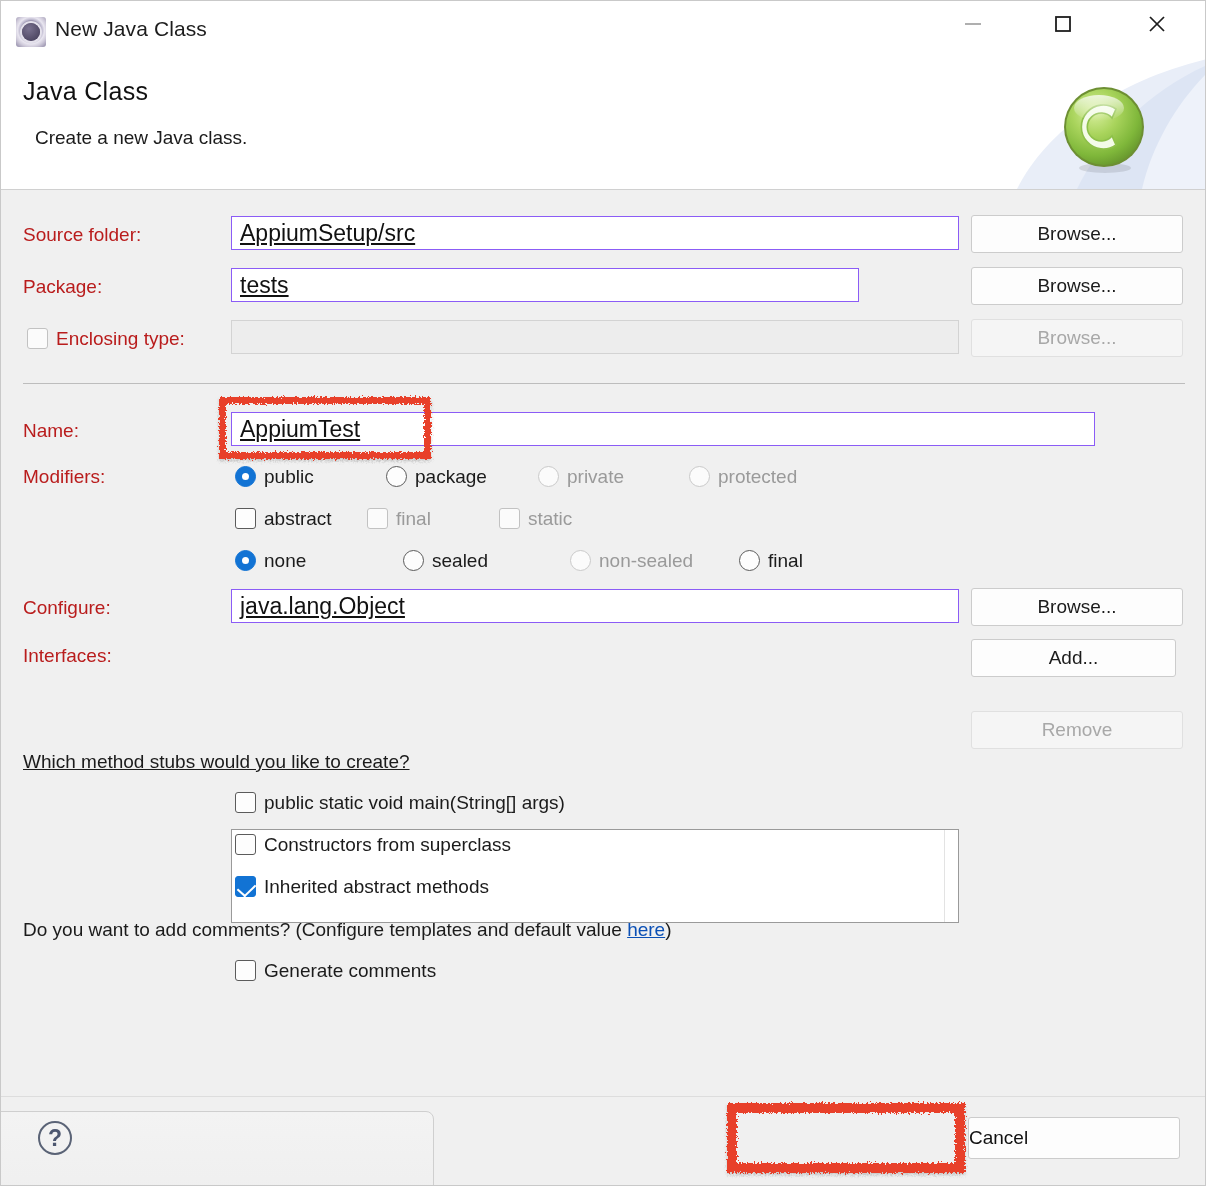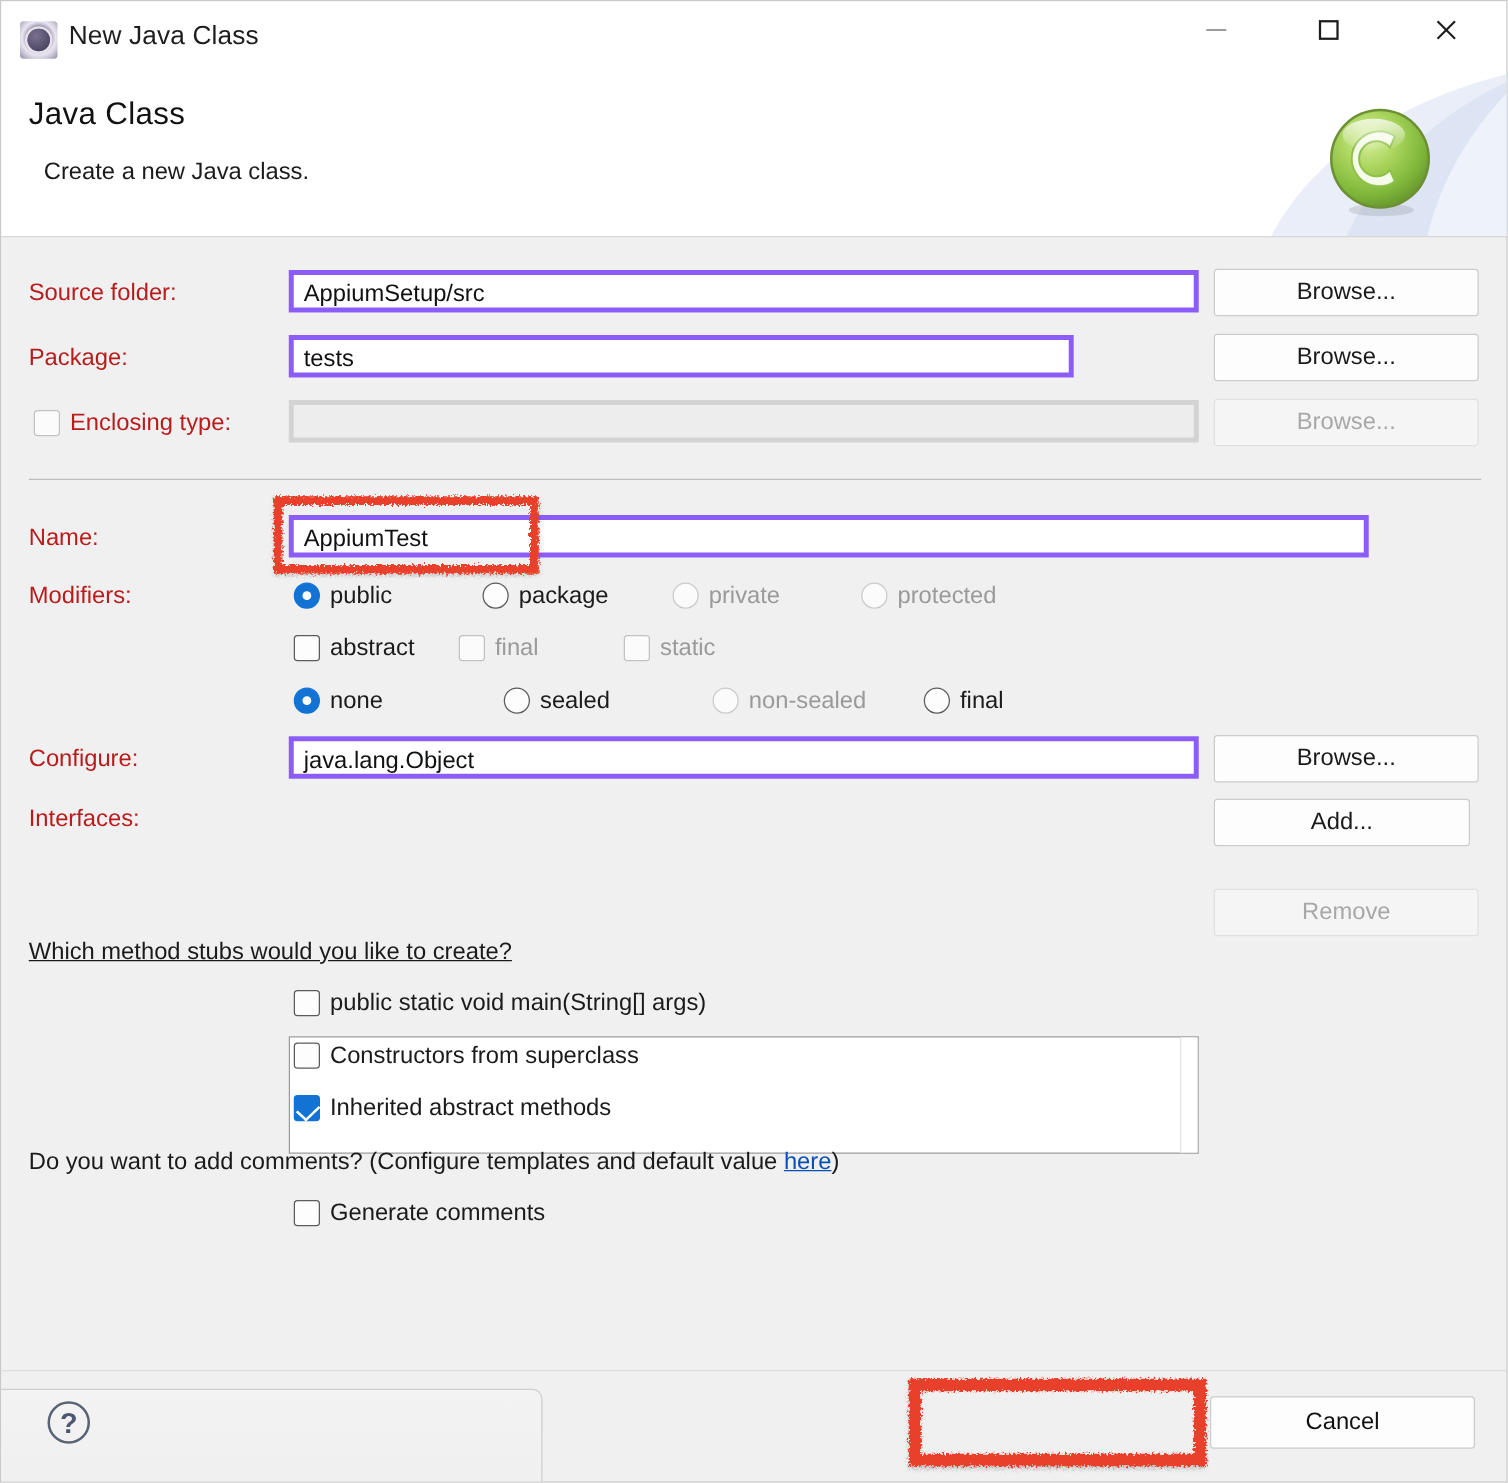--- a/index.html
+++ b/index.html
@@ -125,27 +125,28 @@
     position: absolute;
     font-size: 19px;
     color: #b91c1c;
     white-space: nowrap;
   }
 
   .textfield {
     position: absolute;
     height: 34px;
     background: #ffffff;
-    border: 4px solid #8b5cf6;
-    font-size: 19px;
+    border: 1px solid #8b5cf6;
+    font-size: 23px;
     color: #111;
     padding: 0 8px;
     line-height: 32px;
     white-space: nowrap;
     overflow: hidden;
+    text-decoration: underline;
   }
   .textfield.disabled {
     background: #ededed;
     border-color: #d3d3d3;
     color: #9a9a9a;
   }
 
   .btn {
     position: absolute;
     height: 38px;
@@ -284,21 +285,21 @@
   }
   #btn-cancel {
     position: absolute;
     left: 967px; top: 1116px;
     width: 212px; height: 42px;
     background: #fdfdfd;
     border: 1px solid #cccccc;
     border-radius: 3px;
     font-size: 19px;
     color: #111;
-    text-align: center;
+    text-align: left;
     line-height: 40px;
     cursor: default;
     font-family: "Liberation Sans", sans-serif;
   }
 
   
   .marker {
     position: absolute;
     border: 7px solid #e8412a;
     pointer-events: none;

